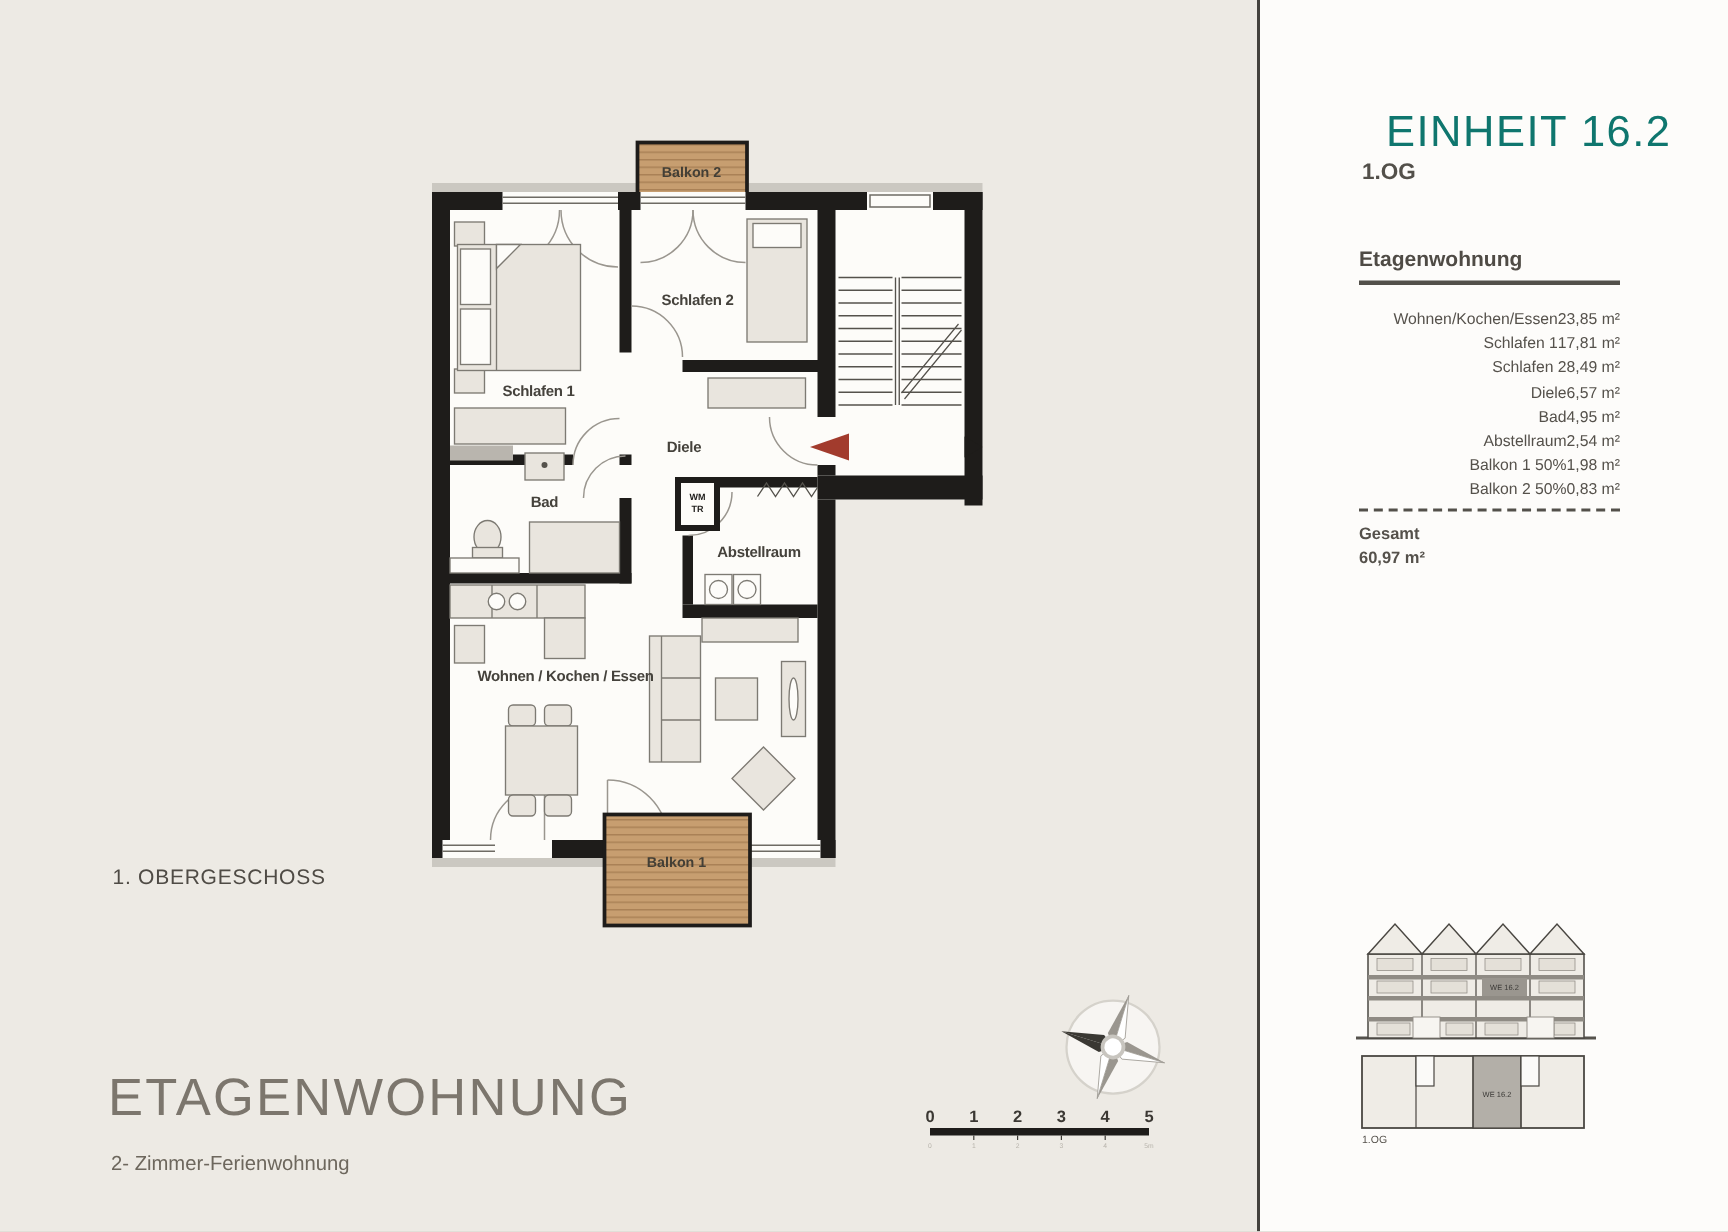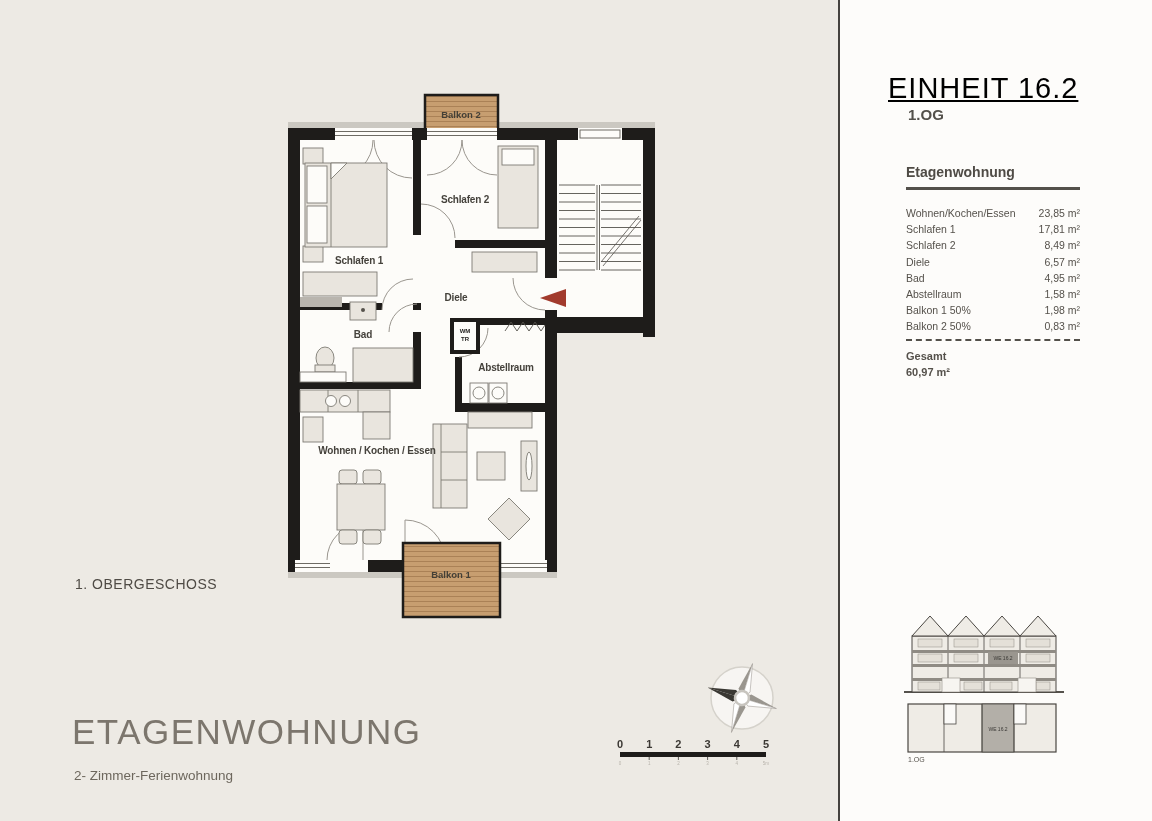--- a/index.html
+++ b/index.html
@@ -1,26 +1,26 @@
 <!DOCTYPE html>
 <html><head>
 <meta charset="utf-8">
 <style>
   html,body{margin:0;padding:0;background:#d8d5cf;}
   #page{position:relative;width:1152px;height:821px;background:#edeae4;overflow:hidden;
         font-family:"Liberation Sans",sans-serif;color:#55514b;}
   .abs{position:absolute;}
   
   #panel{left:838px;top:0;width:314px;height:821px;background:#fdfcfa;border-left:2px solid #44423e;}
-  .panel-title{left:48px;top:72px;font-size:29px;letter-spacing:1px;color:#000000;text-decoration:underline;}
+  .panel-title{left:84px;top:72px;font-size:29px;letter-spacing:1px;color:#0f766e;}
   .panel-floor{left:68px;top:106px;font-size:15px;font-weight:bold;color:#53504a;}
   .section-title{left:66px;top:164px;font-size:14px;font-weight:bold;color:#4f4b45;}
   .rule{left:66px;top:187px;width:174px;height:3px;background:#53504a;}
   #area-table{left:66px;top:205px;width:174px;font-size:10.5px;color:#55514b;}
-  .arow{display:flex;justify-content:space-between;line-height:16.2px;}
+  .arow{display:flex;justify-content:flex-end;line-height:16.2px;}
   .dashed{left:66px;top:339px;width:174px;border-top:2px dashed #53504a;}
   .total-row{left:66px;top:348px;width:174px;display:flex;justify-content:space-between;
              font-size:11px;font-weight:bold;line-height:16px;flex-direction:column;}
   
   .floor-label{left:75px;top:576px;font-size:14px;font-weight:normal;letter-spacing:.5px;color:#4f4b45;}
   .big-title{left:72px;top:712px;font-size:35px;letter-spacing:1.5px;color:#7c766d;}
   .sub-title{left:74px;top:752px;font-size:13.5px;color:#6d675d;margin-top:16px;}
   svg text{font-family:"Liberation Sans",sans-serif;}
   .rlabel{font-size:10px;font-weight:bold;fill:#45423c;letter-spacing:-.2px;}
   .blabel{font-size:9.5px;font-weight:bold;fill:#433f36;}
@@ -247,21 +247,21 @@
       <div class="arow">
         <span>Diele</span>
         <span>6,57 m²</span>
         </div>
       <div class="arow">
         <span>Bad</span>
         <span>4,95 m²</span>
         </div>
       <div class="arow">
         <span>Abstellraum</span>
-        <span>1,58 m²</span>
+        <span>2,54 m²</span>
         </div>
       <div class="arow">
         <span>Balkon 1 50%</span>
         <span>1,98 m²</span>
         </div>
       <div class="arow">
         <span>Balkon 2 50%</span>
         <span>0,83 m²</span>
         </div>
     </div>

